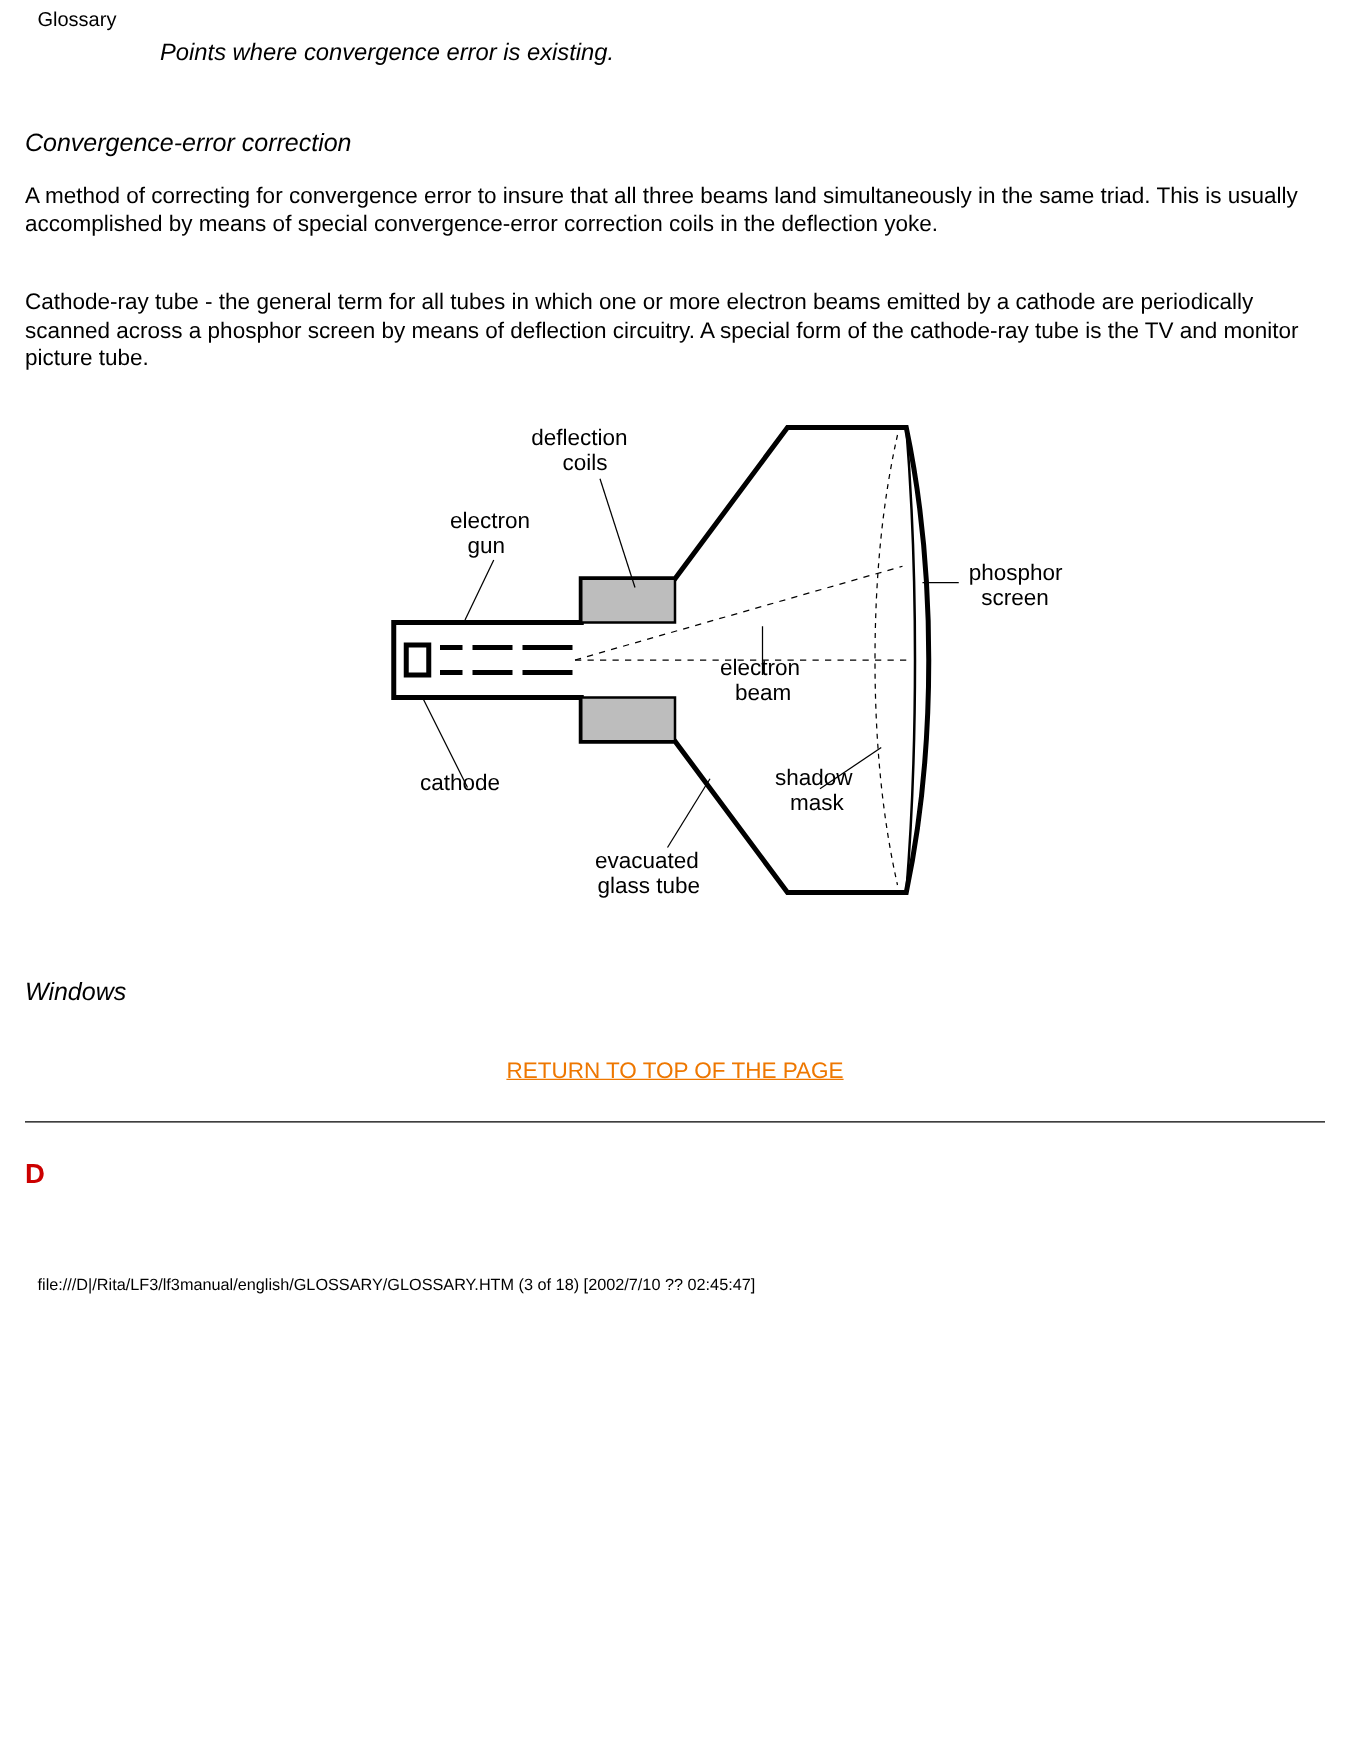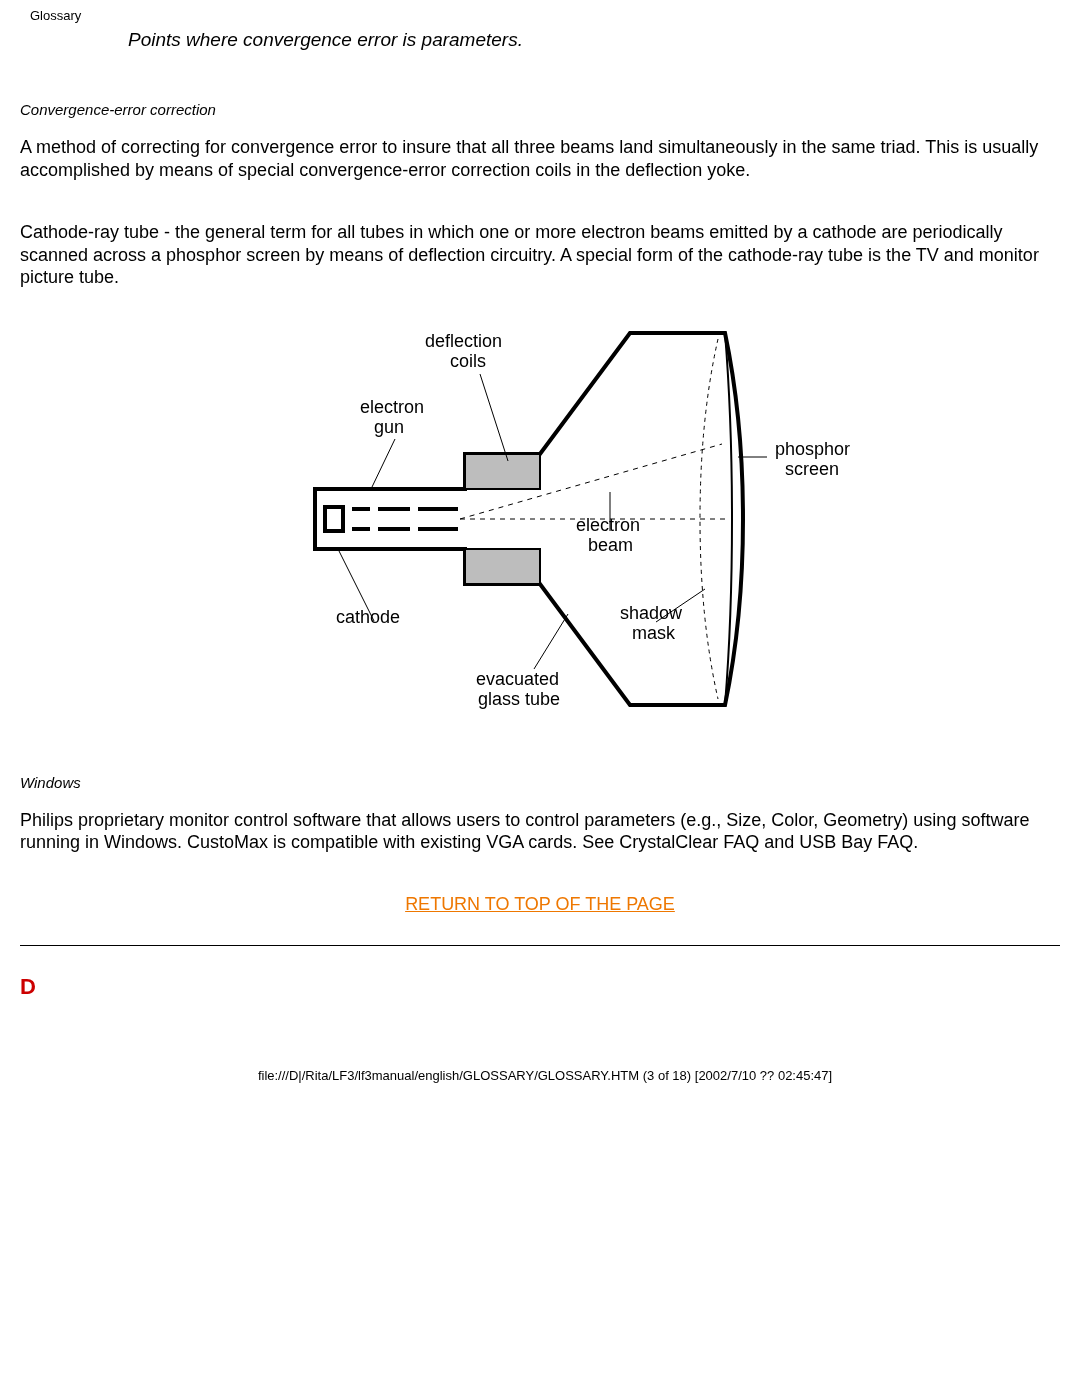--- a/index.html
+++ b/index.html
@@ -5,34 +5,34 @@
   body {
     font-family: Arial, Helvetica, sans-serif;
     font-size: 18px;
     margin: 0;
     padding: 0 20px;
     color: #000;
     background: #fff;
     width: 1040px;
   }
   .breadcrumb {
-    font-size: 13px;
+    font-size: 16px;
     padding: 8px 0 6px 10px;
   }
   .caption {
     font-style: italic;
     font-size: 19px;
     margin-left: 108px;
     margin-bottom: 50px;
   }
   .entry { margin-bottom: 40px; }
   h3.term {
     font-style: italic;
     font-weight: normal;
-    font-size: 15px;
+    font-size: 20px;
     margin: 0 0 18px 0;
   }
   p.def {
     font-size: 18px;
     line-height: 1.25;
     margin: 0 0 20px 0;
   }
   .figure { text-align: center; margin: 10px 0 20px 60px; }
   .return-link {
     display: block;
@@ -50,30 +50,29 @@
   }
   .letter-heading {
     color: #cc0000;
     font-weight: bold;
     font-size: 22px;
     margin: 18px 0 10px 0;
   }
   .footer-path {
     font-size: 13px;
     padding: 28px 0 12px 10px;
-    text-align: center;
   }
   svg text { font-family: Arial, Helvetica, sans-serif; }
 </style>
 </head>
 <body>
 
 <div class="breadcrumb">Glossary</div>
 
-<div class="caption">Points where convergence error is parameters.</div>
+<div class="caption">Points where convergence error is existing.</div>
 
 <div class="entry">
   <h3 class="term">Convergence-error correction</h3>
   <p class="def">A method of correcting for convergence error to insure that all three beams land simultaneously in the same triad. This is usually accomplished by means of special convergence-error correction coils in the deflection yoke.</p>
 </div>
 
 <div class="entry">
   <p class="def">Cathode-ray tube - the general term for all tubes in which one or more electron beams emitted by a cathode are periodically scanned across a phosphor screen by means of deflection circuitry. A special form of the cathode-ray tube is the TV and monitor picture tube.</p>
 
   <div class="figure">
@@ -132,21 +131,20 @@
       <text x="362" y="330" font-size="18">mask</text>
 
       <text x="206" y="376" font-size="18">evacuated</text>
       <text x="208" y="396" font-size="18">glass tube</text>
     </svg>
   </div>
 </div>
 
 <div class="entry">
   <h3 class="term">Windows</h3>
-  <p class="def">Philips proprietary monitor control software that allows users to control parameters (e.g., Size, Color, Geometry) using software running in Windows. CustoMax is compatible with existing VGA cards. See CrystalClear FAQ and USB Bay FAQ.</p>
 </div>
 
 <div class="return-link">
   <a href="#" class="return">RETURN TO TOP OF THE PAGE</a>
 </div>
 
 <hr>
 
 <div class="letter-heading">D</div>
 

